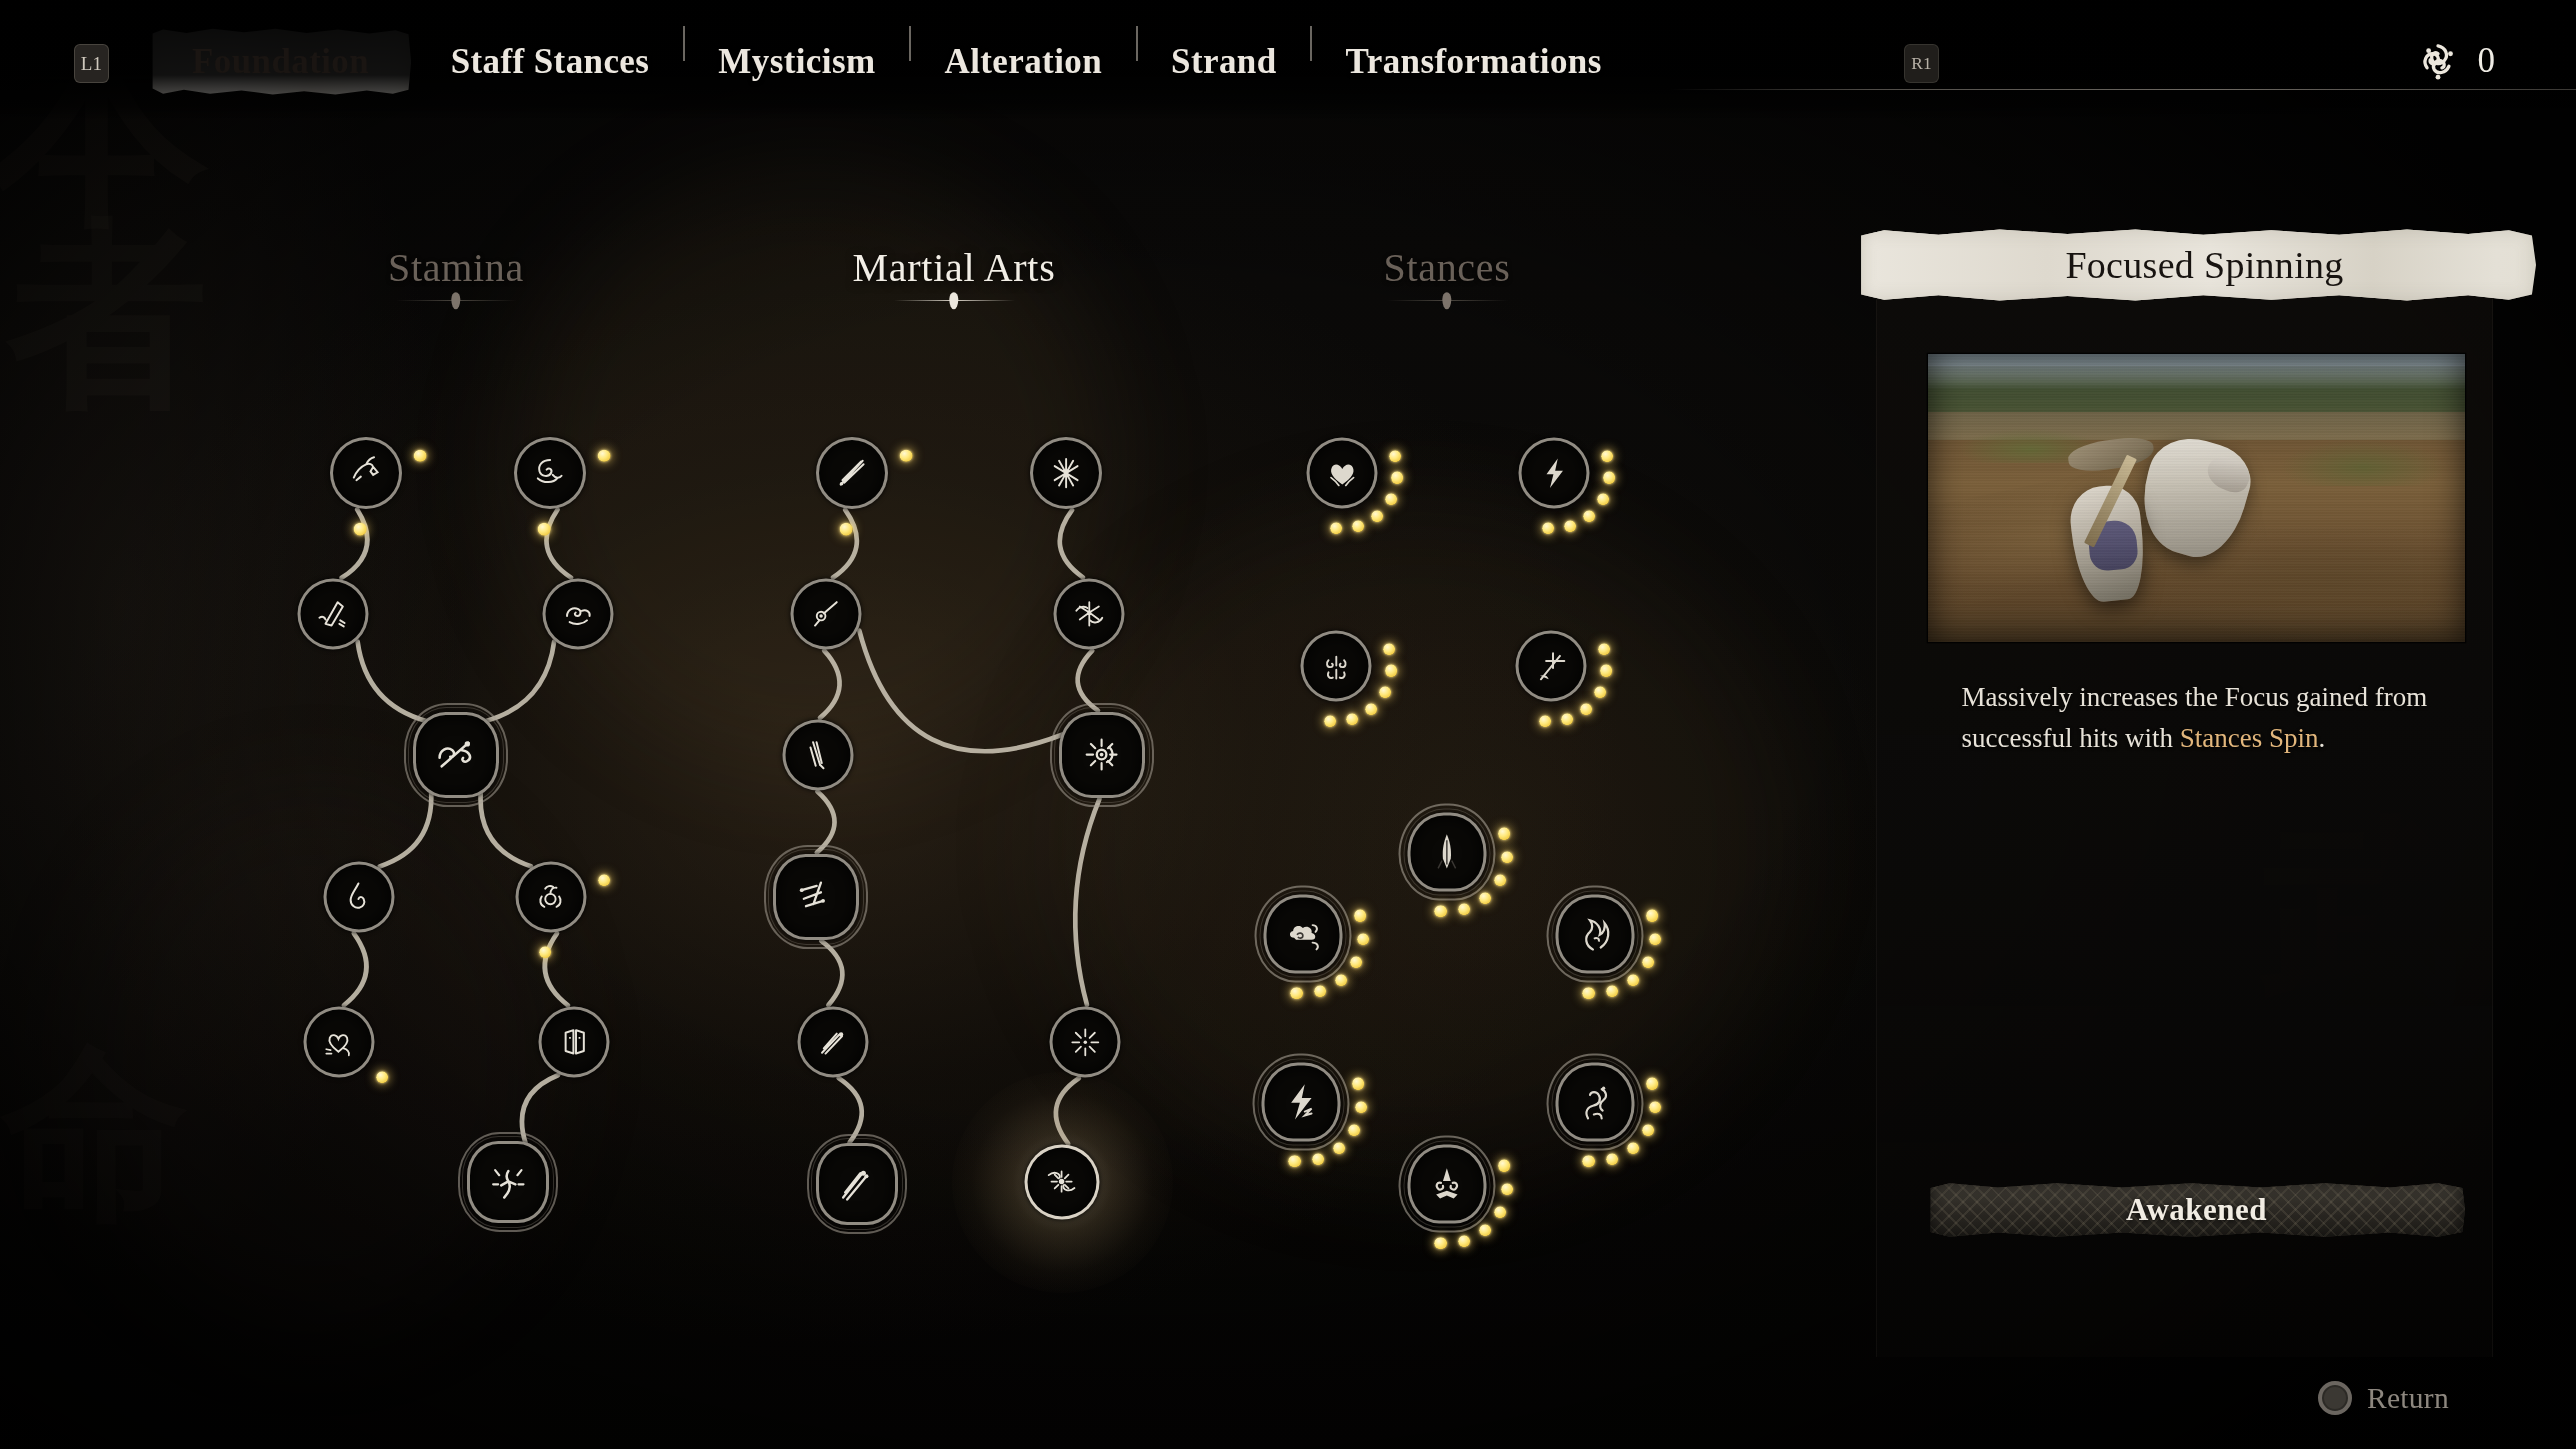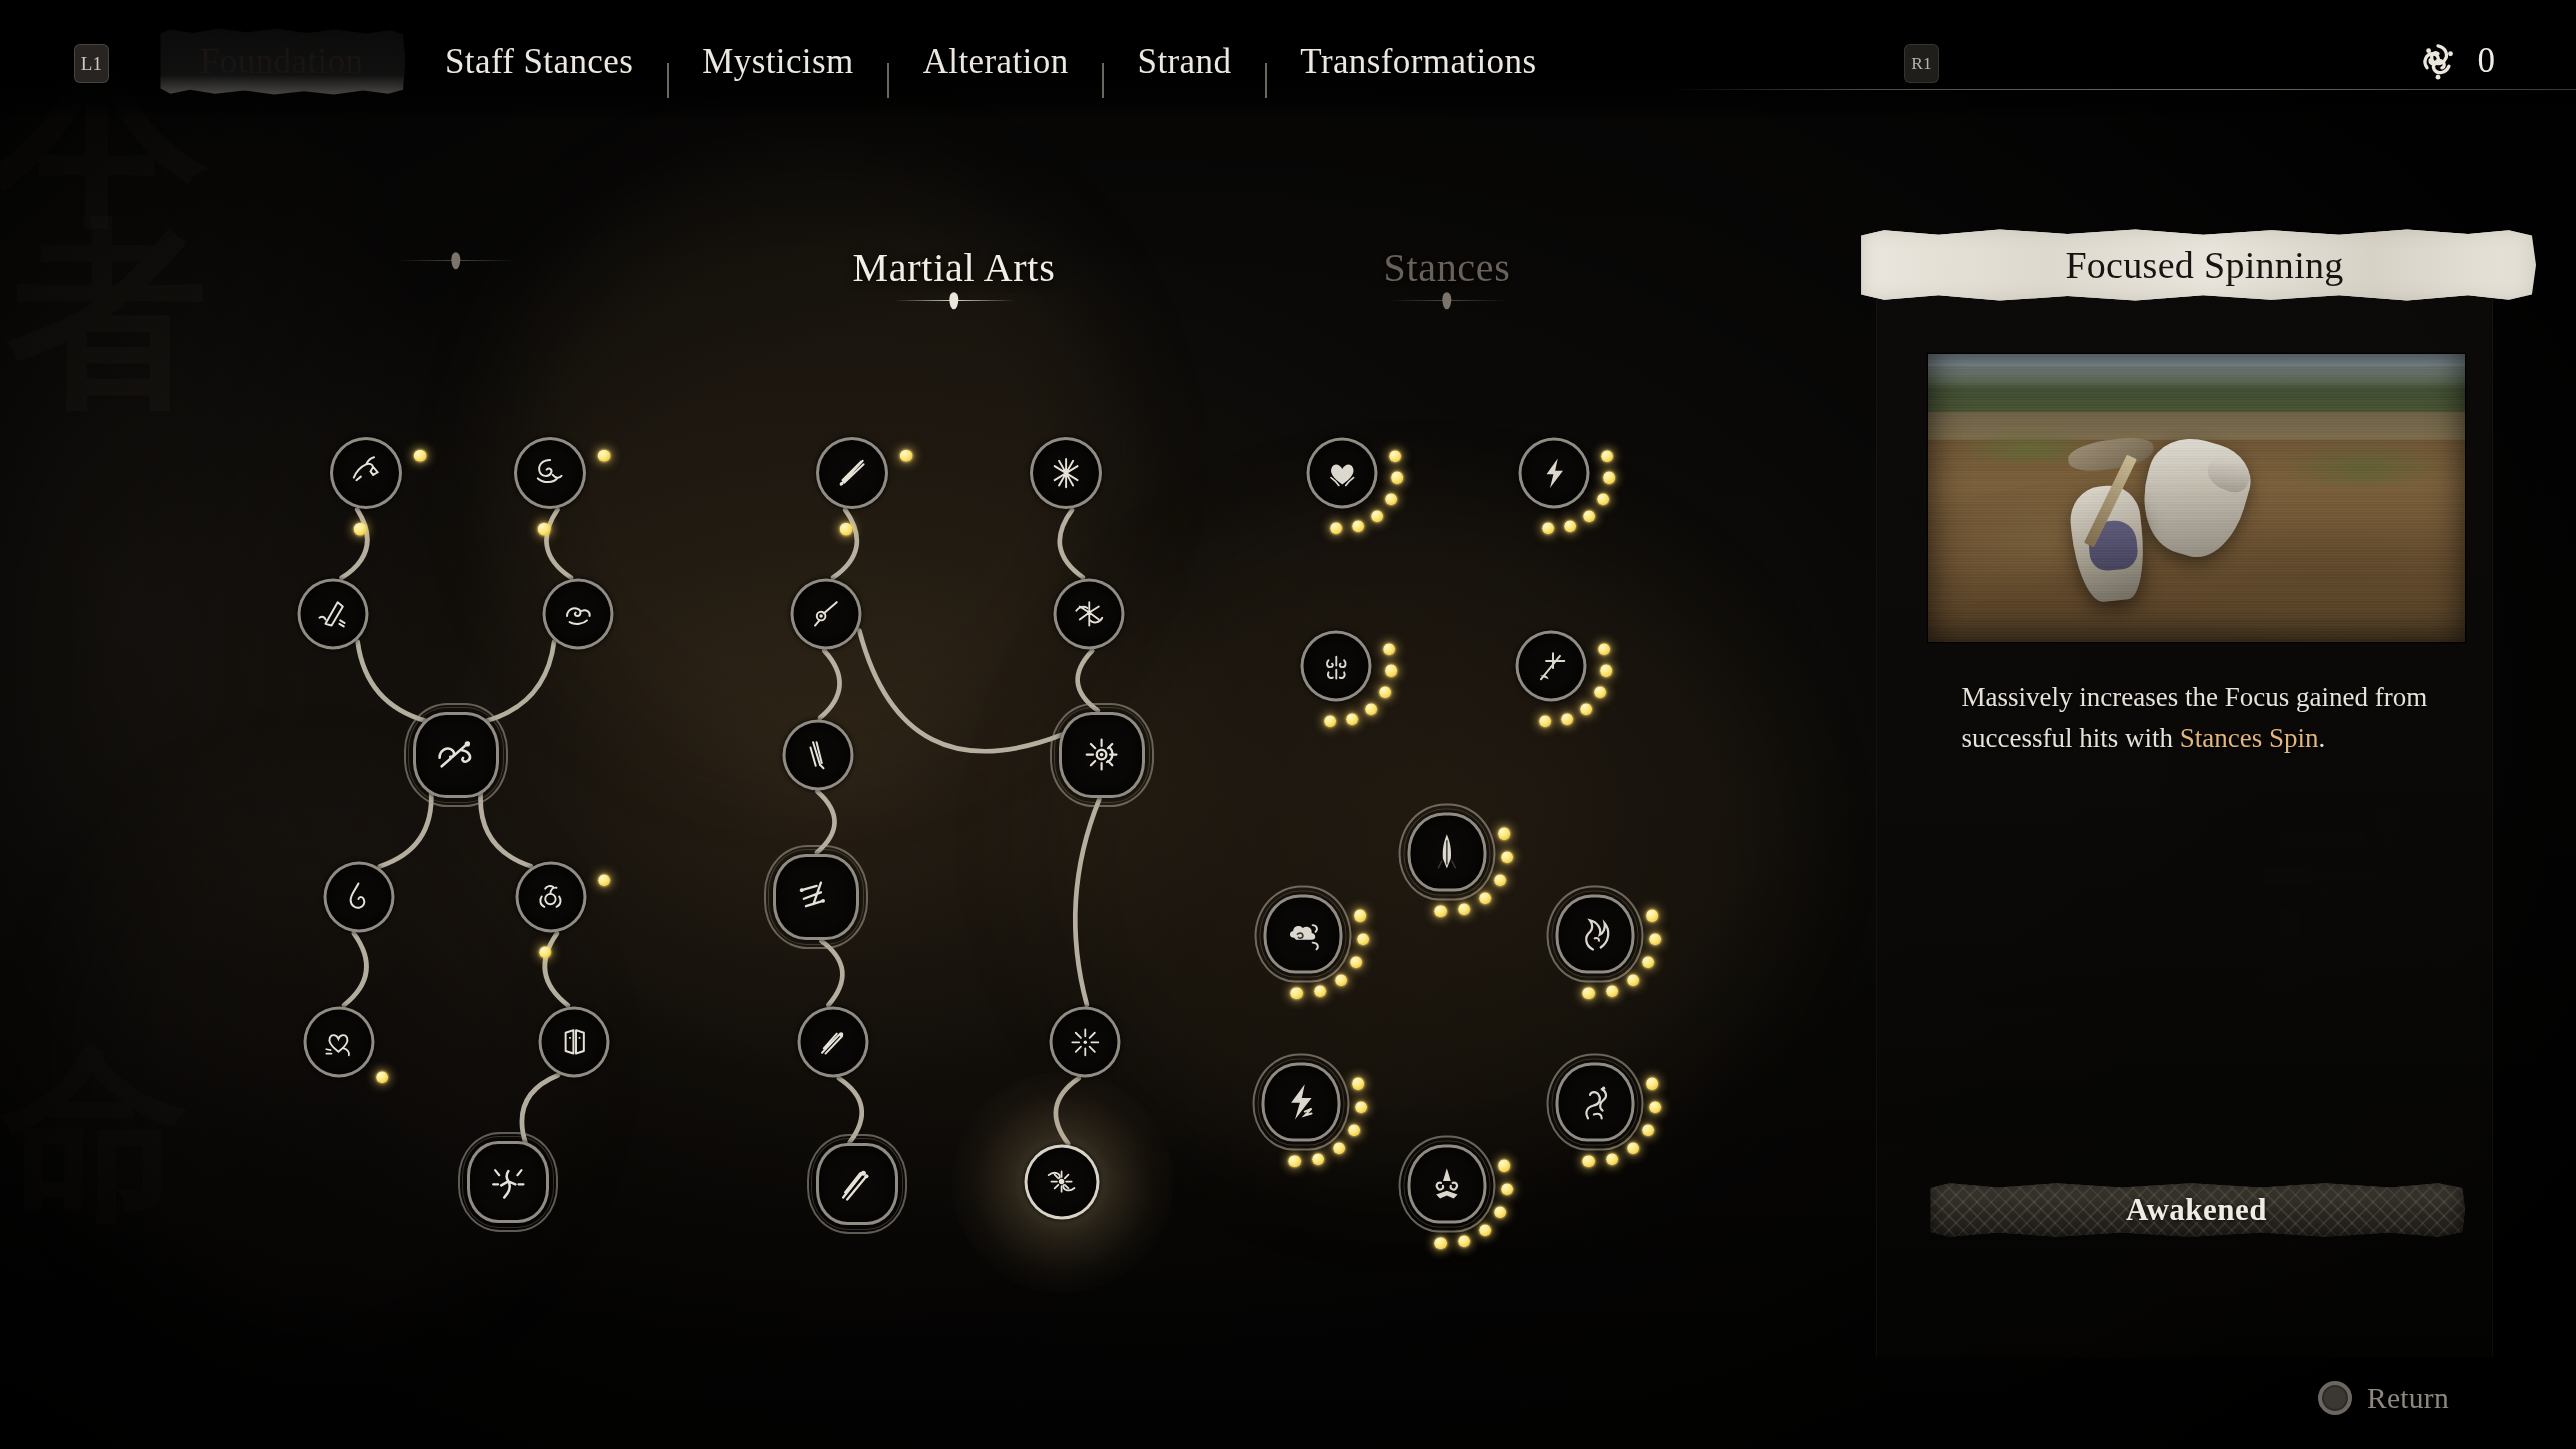--- a/index.html
+++ b/index.html
@@ -88,24 +88,25 @@
     border-radius: 6px;
     background: rgba(70,66,60,0.45);
     border: 1.3px solid rgba(120,114,104,0.26);
     color: #b7b1a7;
     font-size: 17.4px;
     display: flex; align-items: center; justify-content: center;
   }
 
   #tabstrip {
     position: absolute;
-    left: 158px; top: 25.5px;
+    left: 150px; top: 25.5px;
     height: 72px;
     display: flex;
-    align-items: flex-end;
+    align-items: flex-start;
+    font-weight: bold;
   }
   .tab {
     position: relative;
     display: flex; align-items: center; justify-content: center;
     height: 72px;
     padding: 0 29.5px;
     color: #ece7df;
     font-size: 35px;
     font-family: "Liberation Serif", serif;
     letter-spacing: 0.4px;
@@ -911,20 +912,21 @@
             <div class="pip" style="left:38px;top:46px;"></div>
             <div class="pip" style="left:17px;top:57px;"></div>
             <div class="pip" style="left:-6.2px;top:59px;"></div>
           </div>
         </div>
       </div>
   </div>
 
   <div id="col-heads">
       <div class="col-head dim" style="left: 268px; top: 248px;">
+        <div class="ch-label">Stamina</div>
         <div class="ch-rule">
           <div class="line"></div>
           <div class="diamond"></div>
         </div>
       </div>
       <div class="col-head active" style="left: 766px; top: 248px;">
         <div class="ch-label">Martial Arts</div>
         <div class="ch-rule">
           <div class="line"></div>
           <div class="diamond"></div>

